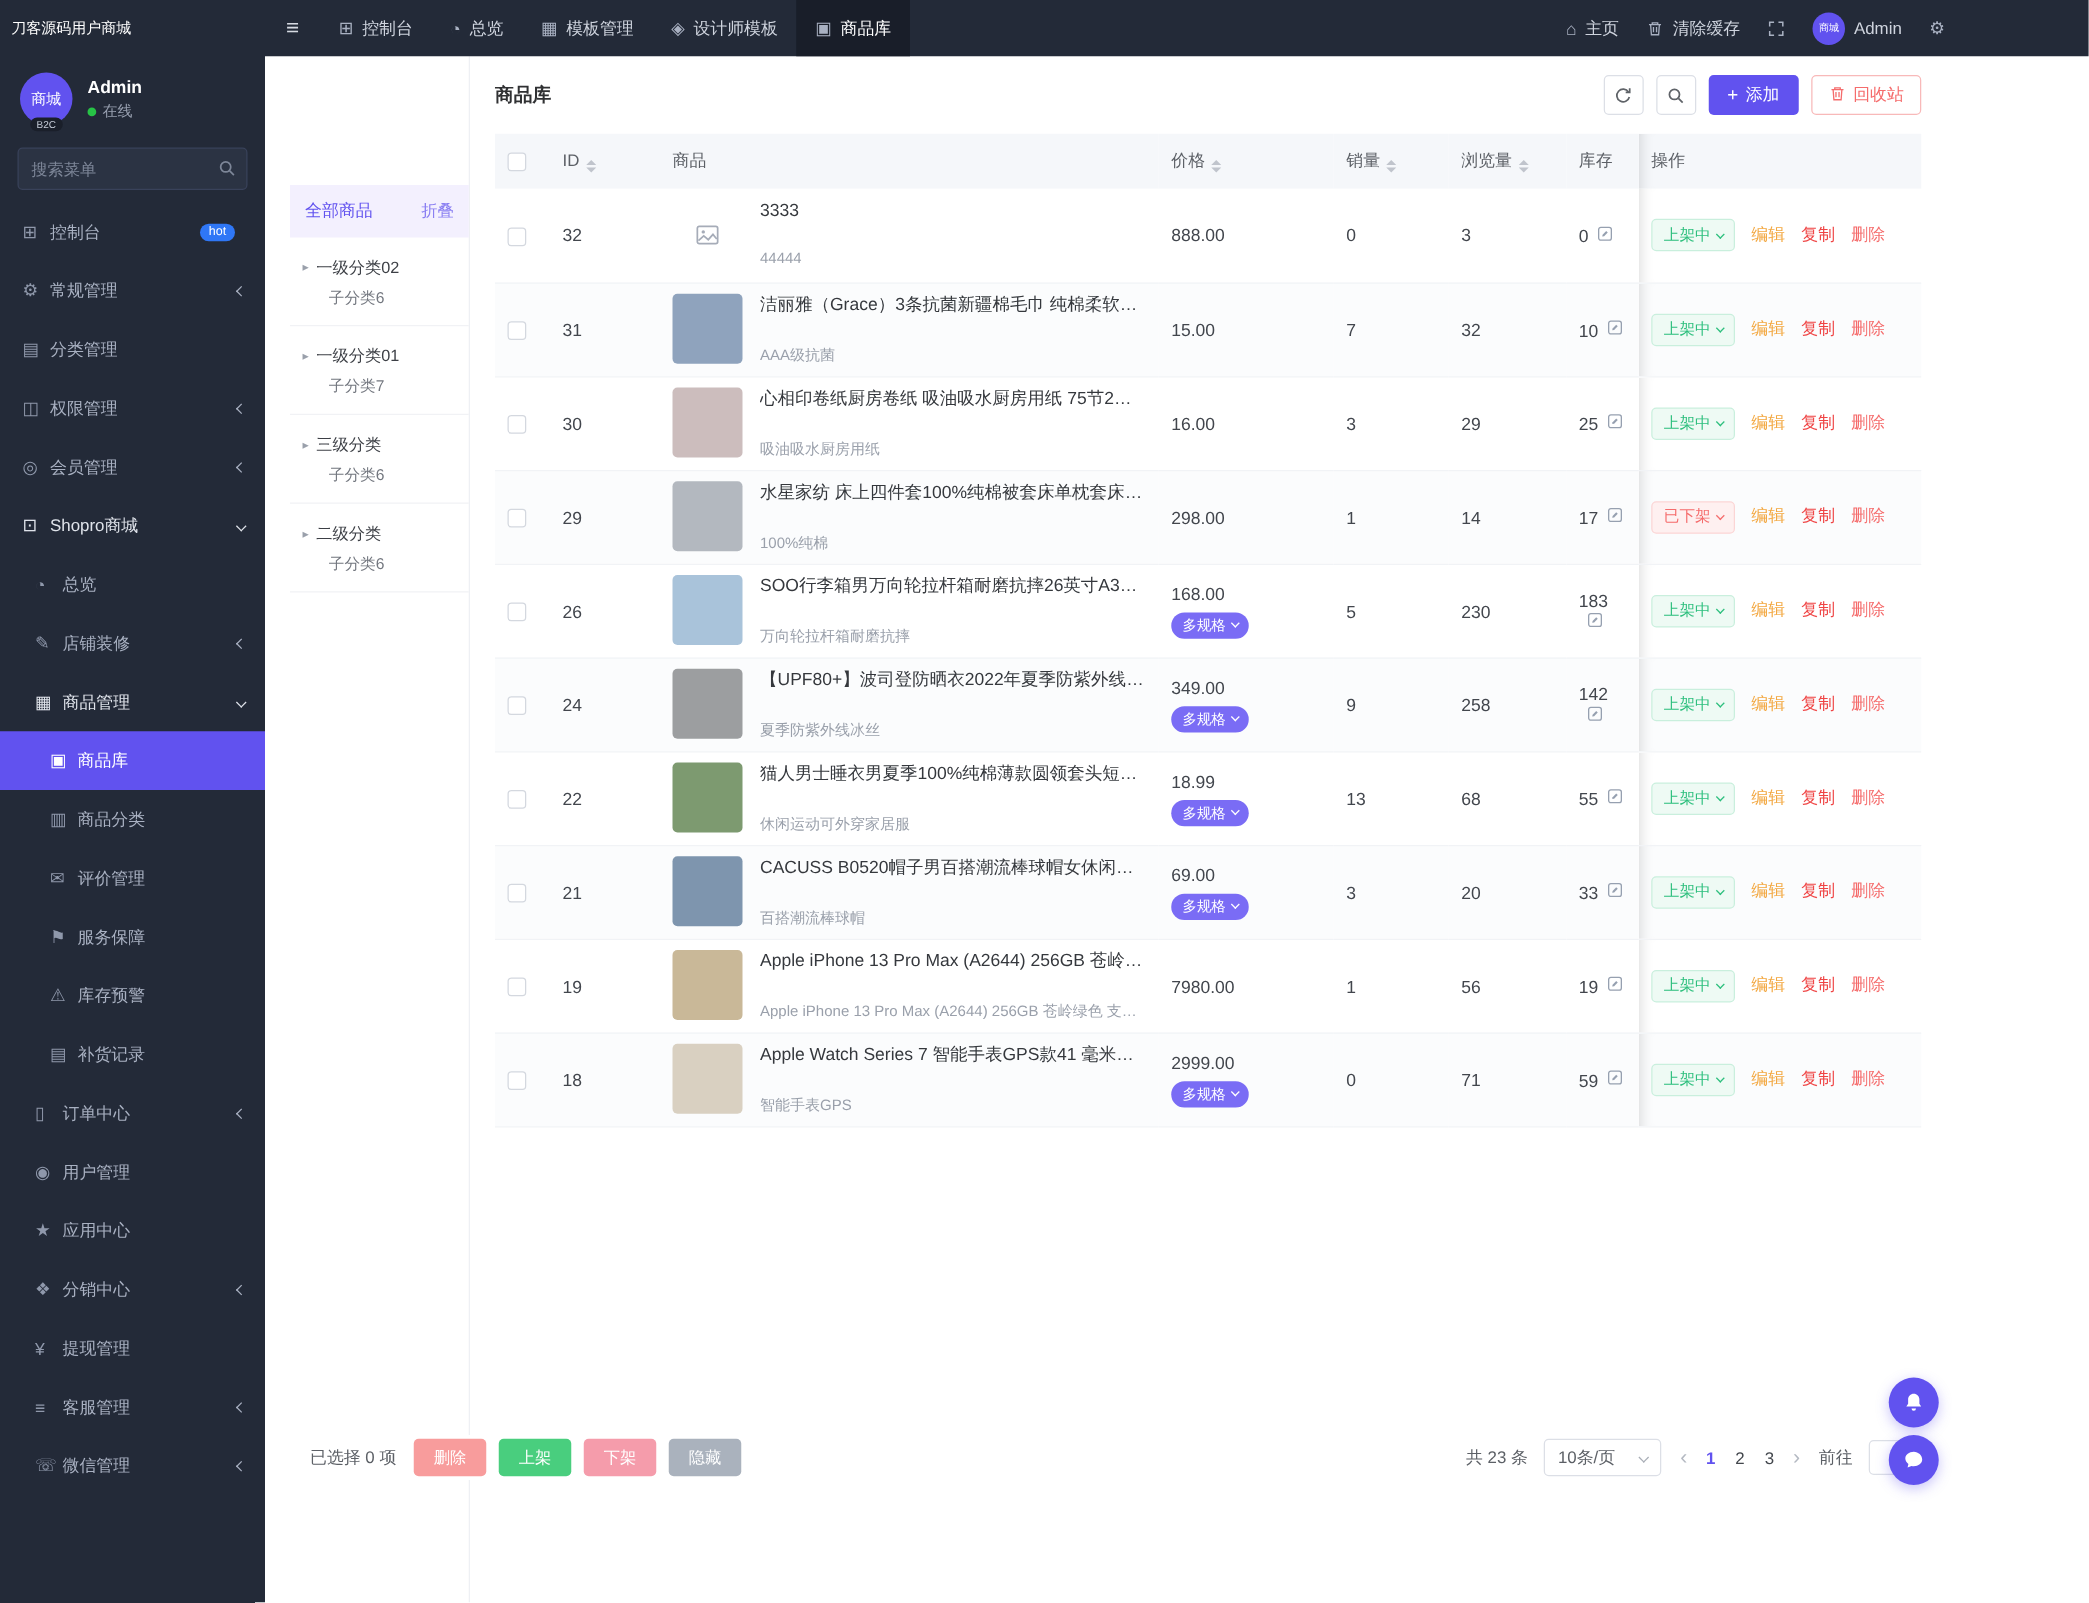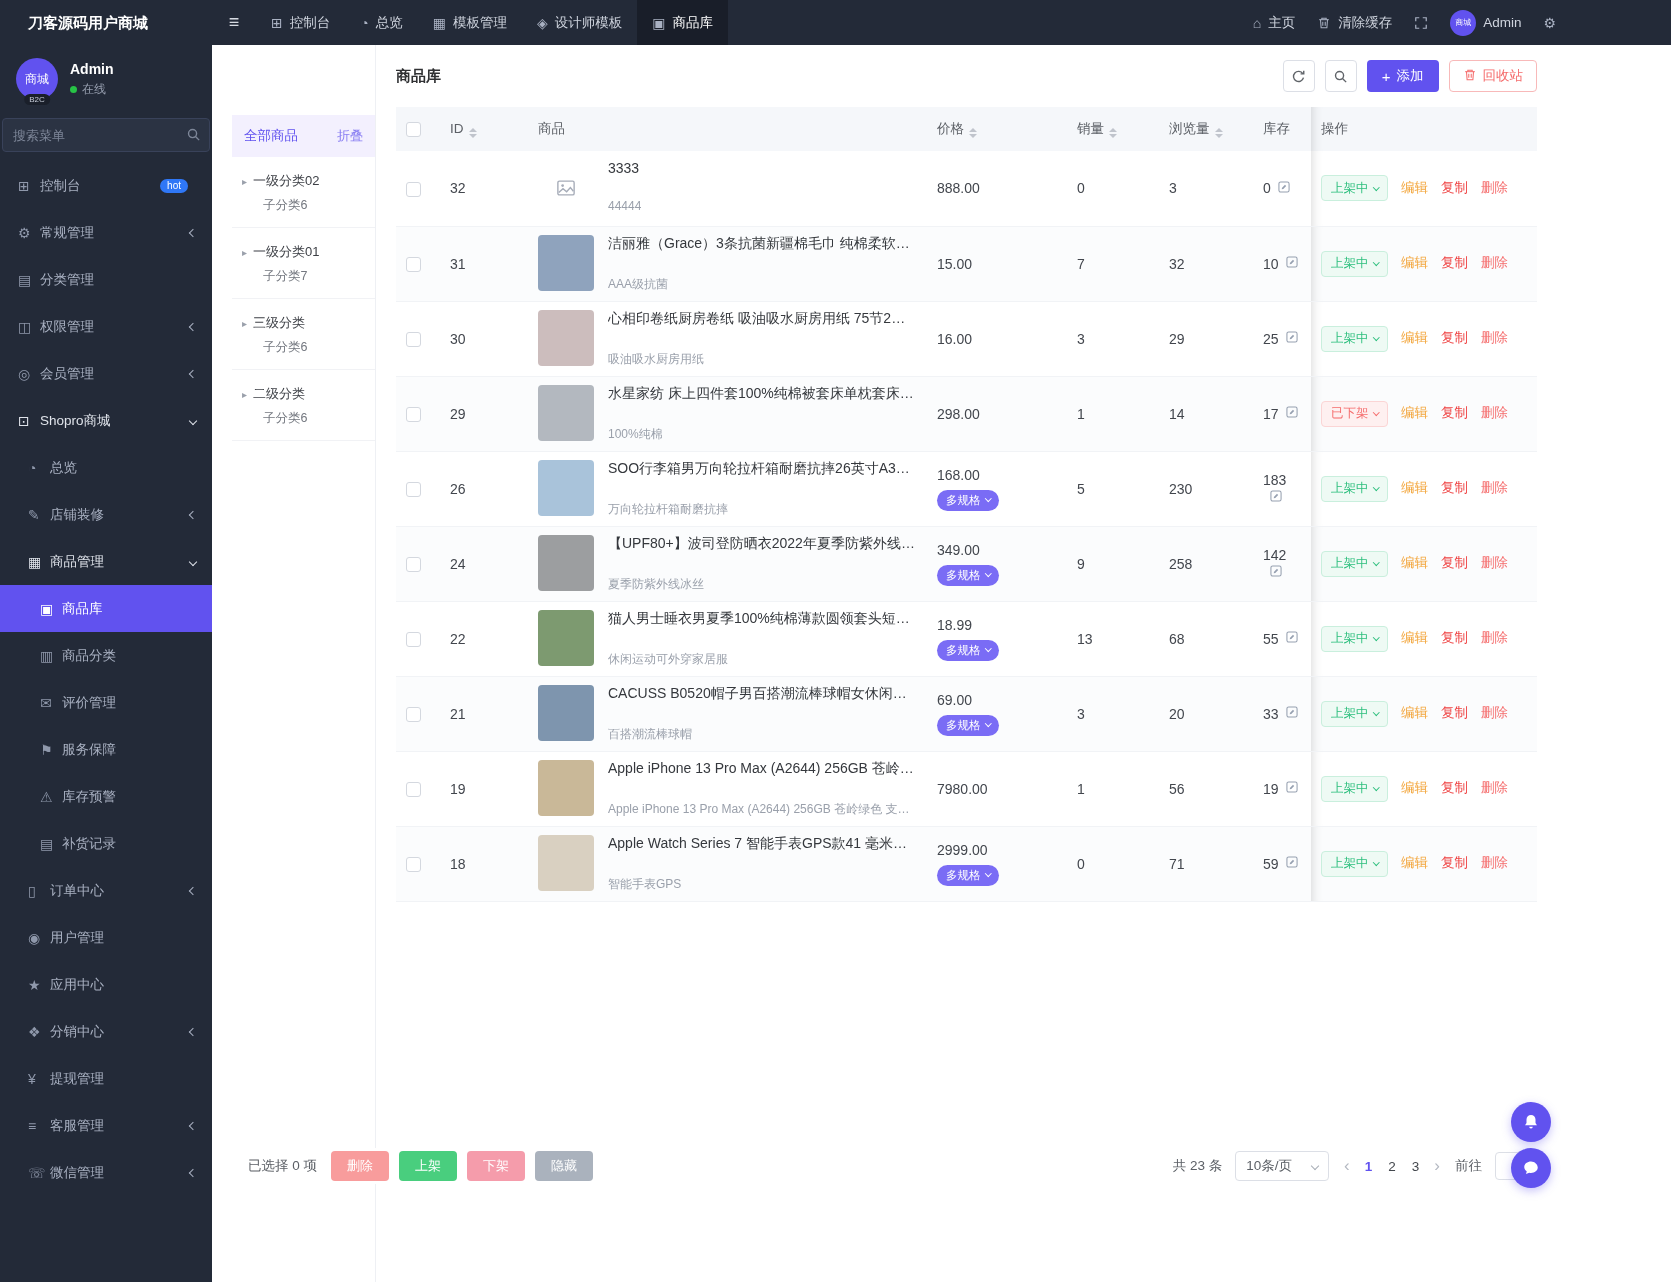--- a/index.html
+++ b/index.html
@@ -2,28 +2,28 @@
 <html><head>
 <meta charset="utf-8">
 <style>
 *{margin:0;padding:0;box-sizing:border-box}
 html,body{width:1671px;height:1282px;overflow:hidden;background:#fff;
 font-family:"Liberation Sans","DejaVu Sans",sans-serif;font-size:14px;color:#333}
 .app{position:relative;width:1671px;height:1282px}
 
 
 .sidebar{position:absolute;left:0;top:0;width:212px;height:100%;background:#232a38;z-index:6;display:flex;flex-direction:column}
-.logo{height:45px;line-height:45px;color:#fff;font-size:15px;font-weight:bold;padding-left:28px;white-space:nowrap}
+.logo{height:45px;line-height:45px;color:#fff;font-size:12px;font-weight:normal;padding-left:9px;white-space:nowrap}
 .user-card{display:flex;align-items:center;gap:12px;padding:13px 16px 8px;cursor:pointer}
 .avatar{position:relative;width:42px;height:42px;border-radius:50%;background:#6152ef;color:#fff;font-size:12px;display:flex;align-items:center;justify-content:center;flex:none}
 .avatar .b2c{position:absolute;bottom:-5px;left:50%;transform:translateX(-50%);background:#1a1f2a;color:#c6ccd8;font-size:8px;padding:1px 5px;border-radius:7px;line-height:9px;white-space:nowrap}
 .user-name{color:#fff;font-size:14px;font-weight:bold}
 .user-status{display:flex;align-items:center;gap:5px;color:#98a0b0;font-size:12px;margin-top:4px}
 .dot{width:7px;height:7px;border-radius:50%;background:#27c346}
-.menu-search{margin:10px 2px 0;position:relative}
+.menu-search{margin:10px 14px 0;position:relative}
 .menu-search input{width:100%;height:34px;background:#2b3343;border:1px solid #39425a;border-radius:4px;color:#cfd4de;font-size:13px;padding:0 30px 0 10px;outline:none}
 .menu-search input::placeholder{color:#7d8698}
 .menu-search .sic{position:absolute;right:9px;top:9px;color:#7d8698}
 .menu-search .sic svg{width:15px;height:15px}
 .menu{flex:1;overflow:hidden;padding-top:10px}
 .menu-item{display:flex;align-items:center;height:47px;padding:0 16px 0 18px;color:#a9b1c2;font-size:13.5px;cursor:pointer}
 .menu-item.lvl1{padding-left:28px}
 .menu-item.lvl2{padding-left:40px}
 .menu-item .mi-icon{width:22px;font-size:14px;color:#8f98ab;flex:none}
 .menu-item .mi-label{flex:1;white-space:nowrap;overflow:hidden}
@@ -44,21 +44,21 @@
 .tn-item{display:flex;align-items:center;gap:7px;height:45px;padding:0 15px;font-size:13.5px;cursor:pointer;white-space:nowrap}
 .tn-item .ti{font-size:14px;color:#a9b1c2;display:inline-flex;align-items:center}
 .tn-item .ti svg{width:14px;height:14px}
 .tn-item.active{background:#191e29;color:#fff}
 .tn-right{margin-left:auto;display:flex;align-items:center;padding-right:104px}
 .tn-right .tn-item{padding:0 11px}
 .tn-avatar{width:26px;height:26px;border-radius:50%;background:#6152ef;display:flex;align-items:center;justify-content:center;font-size:8px;color:#fff;flex:none}
 
 
 .cat-panel{position:absolute;left:232px;top:45px;width:144px;bottom:0;border-right:1px solid #eef0f4;background:#fff;z-index:2}
-.cat-head{margin-top:70px;height:42px;background:#f3f0fe;display:flex;align-items:center;justify-content:space-between;padding:0 12px}
+.cat-head{margin-top:103px;height:42px;background:#f3f0fe;display:flex;align-items:center;justify-content:space-between;padding:0 12px}
 .cat-title{color:#6152ef;font-size:13.5px}
 .cat-collapse{color:#8a7ff2;font-size:13px;cursor:pointer}
 .cat-group{padding:12px 10px 10px;border-bottom:1px solid #f1f2f5}
 .cat-parent{display:flex;align-items:center;gap:6px;color:#3c3f45;font-size:13px;height:24px;cursor:pointer}
 .cat-parent .tri{color:#9aa0ab;font-size:10px}
 .cat-child{padding-left:21px;color:#73777f;font-size:12.5px;height:24px;line-height:24px;cursor:pointer}
 
 
 .main{position:absolute;left:376px;top:45px;right:0;bottom:0;padding:0 134px 0 20px;background:#fff}
 .tabs{display:flex;gap:38px;padding-top:24px;border-bottom:1px solid #ebedf0;height:65px}

